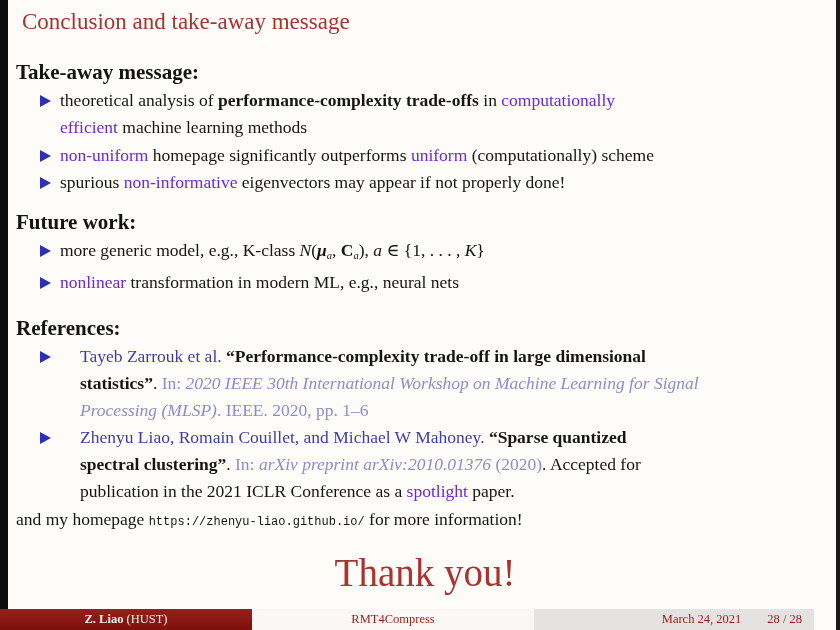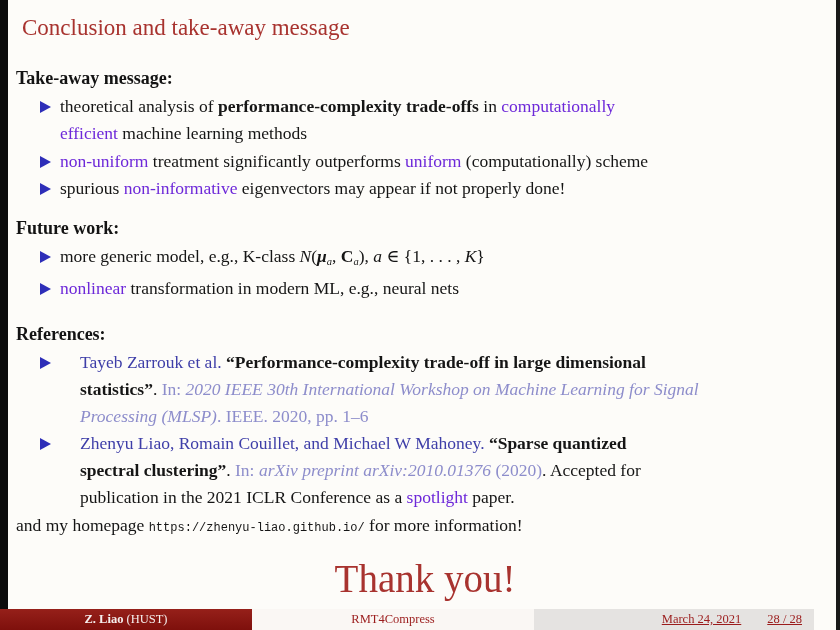--- a/index.html
+++ b/index.html
@@ -9,25 +9,25 @@
     background:#fdfcf9;overflow:hidden;
     font-family:"Liberation Serif","DejaVu Serif",serif;
     color:#151515;
   }
   .edge-left{position:absolute;left:0;top:0;width:8px;height:612px;background:#0c0c0c;z-index:3;}
   .edge-right{position:absolute;right:0;top:0;width:4px;height:630px;background:#191919;z-index:5;}
 
   .content{position:absolute;left:8px;top:0;width:818px;padding-left:8px;}
 
   .title{
-    padding-top:13px;margin-left:6px;
+    padding-top:7px;margin-left:6px;
     font-size:23px;line-height:30px;color:#a8332f;
   }
 
-  .sec-heading{font-weight:bold;font-size:18px;line-height:24px;color:#131313;}
+  .sec-heading{font-weight:bold;font-size:21px;line-height:24px;color:#131313;}
   .sec-ta{margin-top:23px;}
   .sec-fw{margin-top:13px;}
   .sec-ref{margin-top:20px;}
 
   .bullets{margin-top:3px;margin-left:24px;}
   .bullet{display:flex;align-items:flex-start;}
   .marker{
     width:0;height:0;flex:none;
     border-left:11px solid #2e2eb8;
     border-top:6px solid transparent;
@@ -62,21 +62,21 @@
   .footer-left{
     width:252px;background:linear-gradient(#96201a,#7e100c);
     color:#f6f0ef;text-align:center;white-space:nowrap;
   }
   .footer-mid{
     width:282px;background:#faf7f4;color:#9b1c1c;text-align:center;white-space:nowrap;
   }
   .footer-right{
     width:280px;background:#e5e3e1;color:#9b1c1c;
     display:flex;justify-content:flex-end;align-items:center;
-    gap:26px;padding-right:12px;box-sizing:border-box;white-space:nowrap;text-decoration:underline;
+    gap:26px;padding-right:12px;box-sizing:border-box;white-space:nowrap;
   }
   .fauthor{font-weight:bold;}
 </style>
 </head>
 <body>
 
 <div class="frame">
   <div class="edge-left"></div>
   <div class="edge-right"></div>
 
@@ -89,21 +89,21 @@
       <div class="bullet">
         <span class="marker"></span>
         <div class="btext">
           <div class="line"><span class="seg-normal">theoretical analysis of </span><span class="seg-bold">performance-complexity trade-offs</span><span class="seg-normal"> in </span><span class="seg-red">computationally</span></div>
           <div class="line"><span class="seg-red">efficient</span><span class="seg-normal"> machine learning methods</span></div>
         </div>
       </div>
       <div class="bullet">
         <span class="marker"></span>
         <div class="btext">
-          <div class="line"><span class="seg-red">non-uniform</span><span class="seg-normal"> treatment significantly outperforms </span><span class="seg-red">uniform</span><span class="seg-normal"> (computationally) scheme</span></div>
+          <div class="line"><span class="seg-red">non-uniform</span><span class="seg-normal"> homepage significantly outperforms </span><span class="seg-red">uniform</span><span class="seg-normal"> (computationally) scheme</span></div>
         </div>
       </div>
       <div class="bullet">
         <span class="marker"></span>
         <div class="btext">
           <div class="line"><span class="seg-normal">spurious </span><span class="seg-red">non-informative</span><span class="seg-normal"> eigenvectors may appear if not properly done!</span></div>
         </div>
       </div>
     </div>
 

